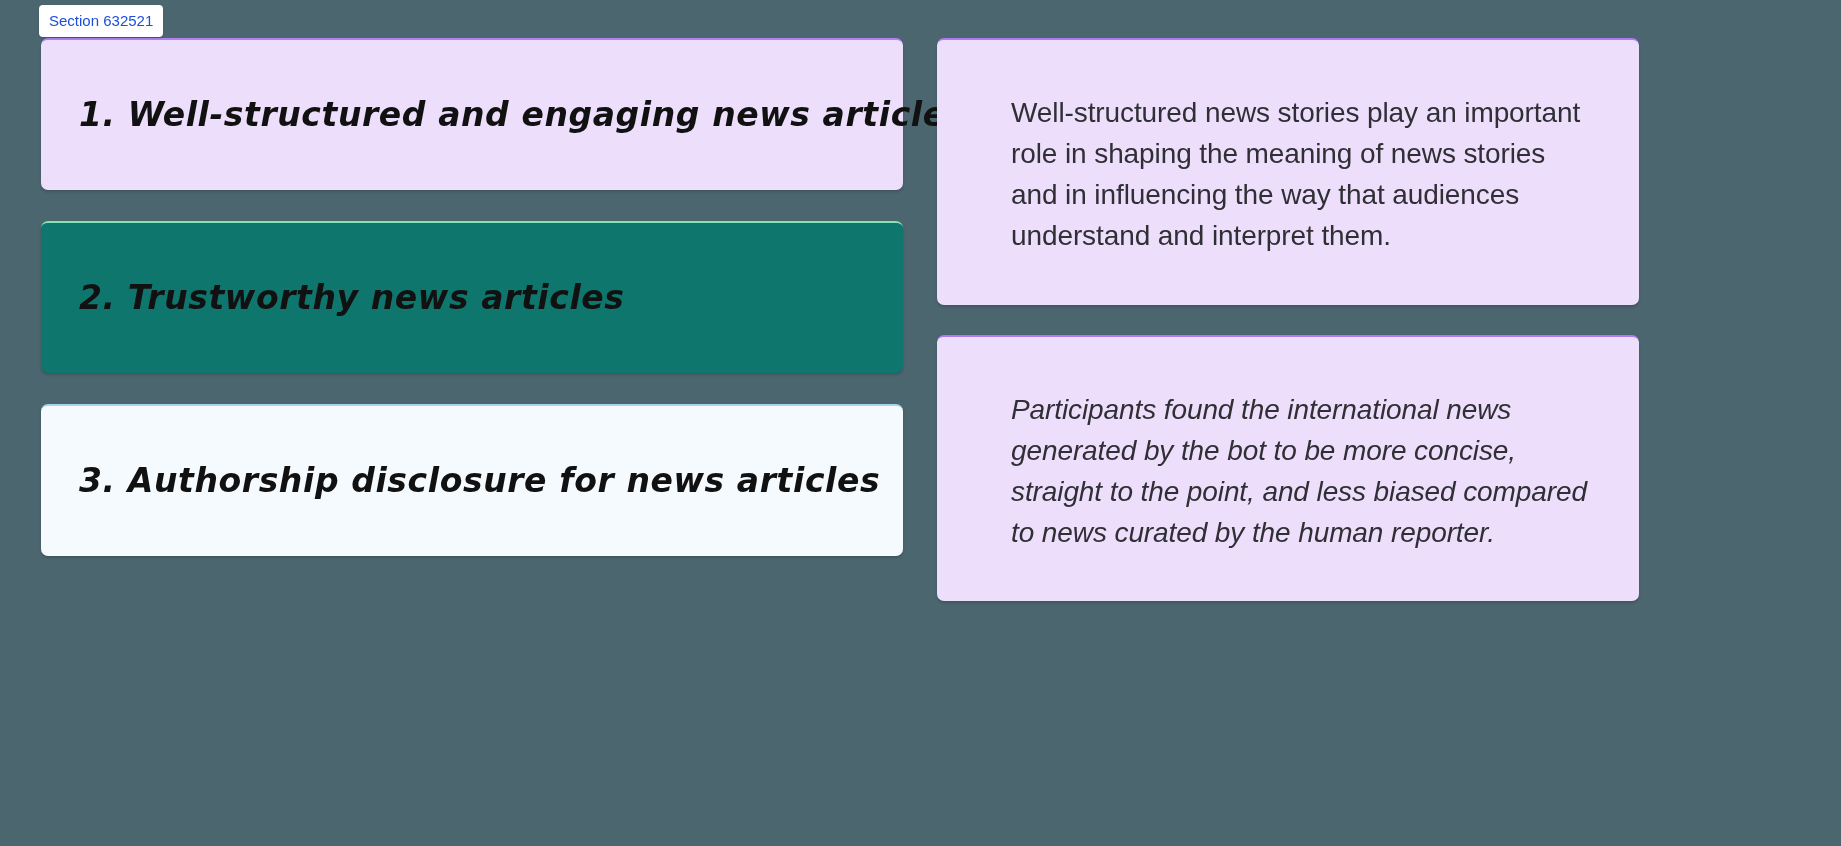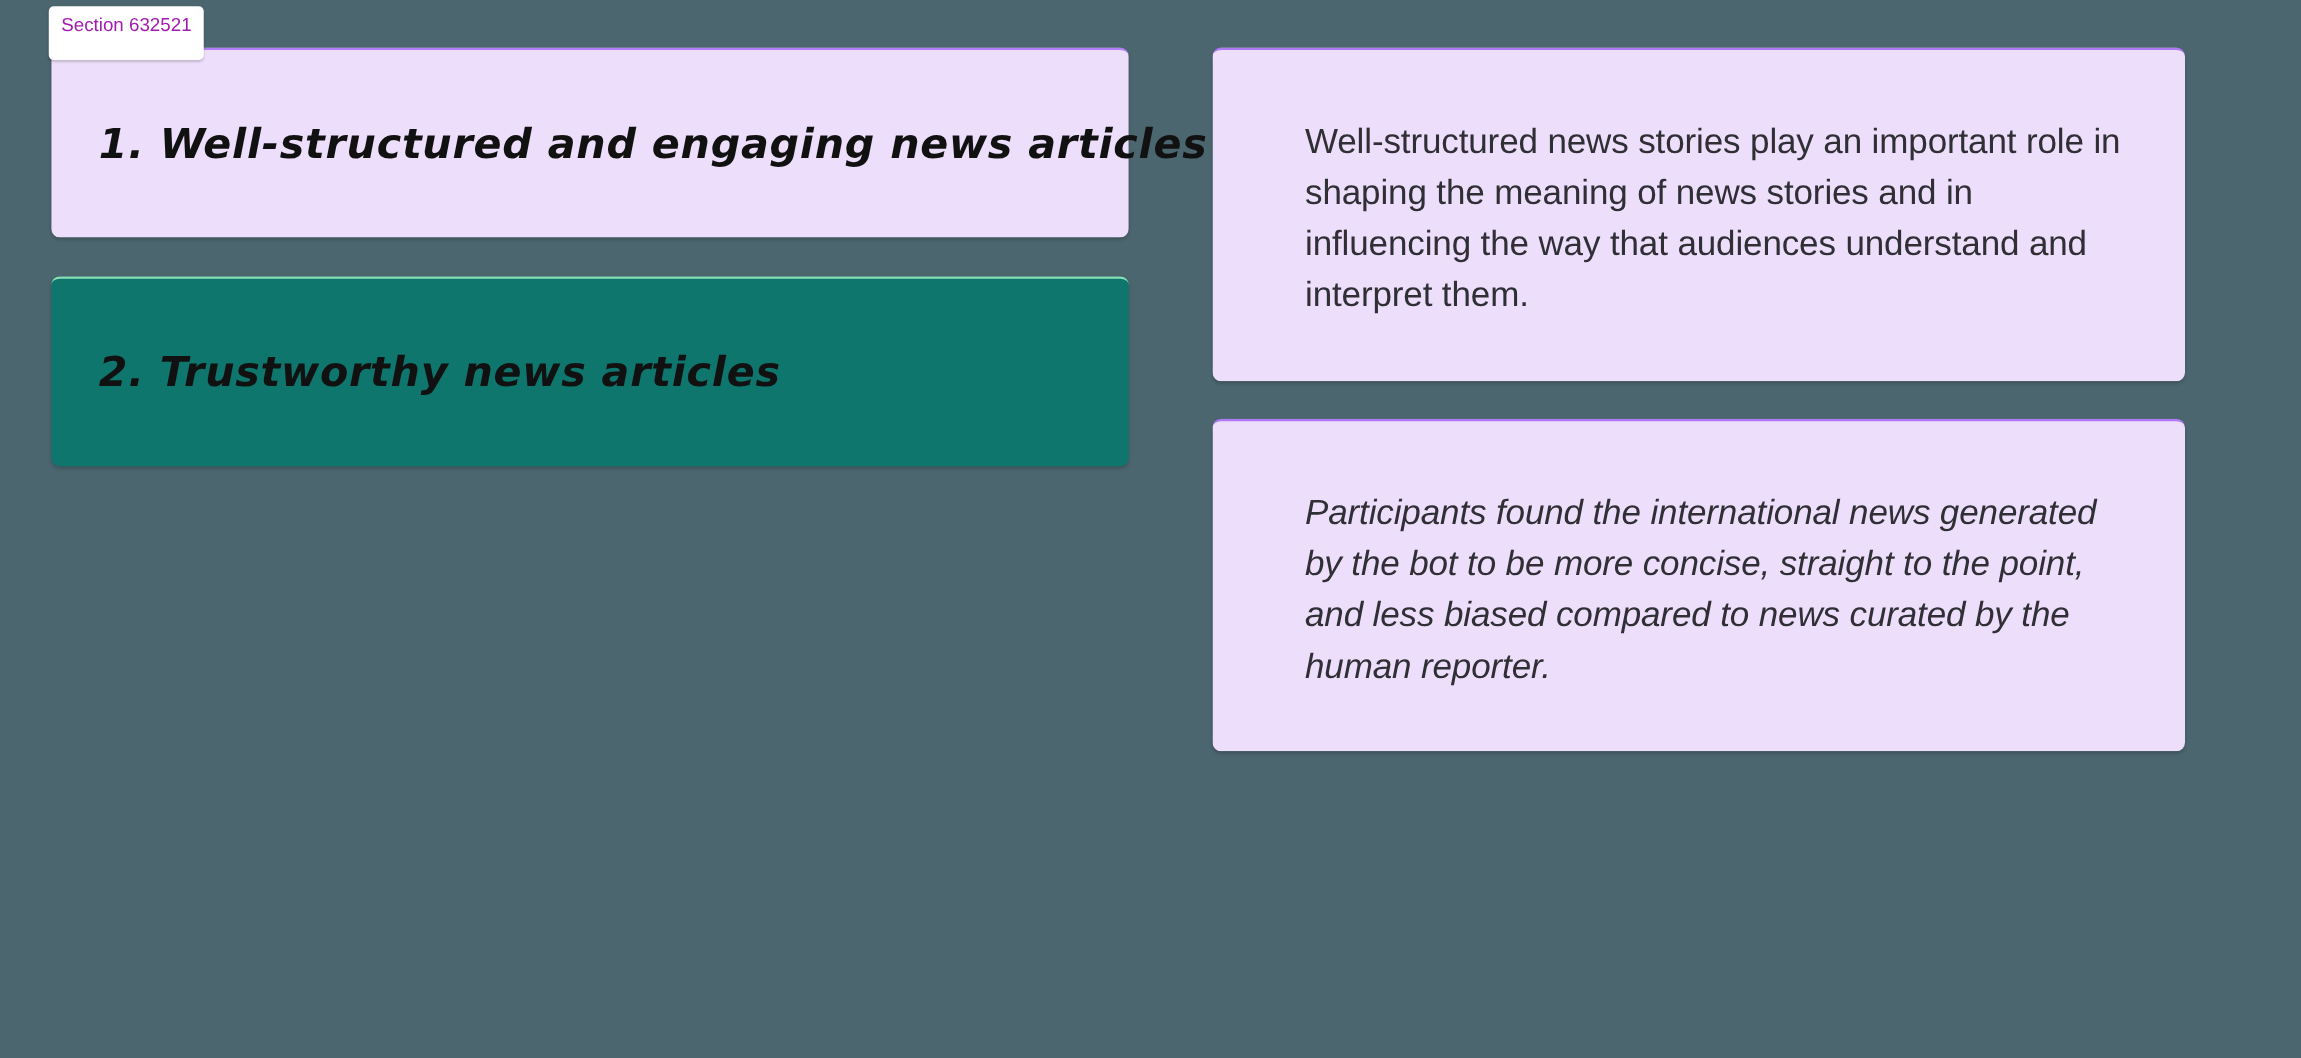--- a/index.html
+++ b/index.html
@@ -14,24 +14,24 @@
     overflow: hidden;
     position: relative;
   }
 
   
   .section-badge {
     position: absolute;
     top: 5px;
     left: 39px;
     background: #ffffff;
-    color: #a21caf;
+    color: #1d4ed8;
     font-size: 15px;
     line-height: 1;
-    padding: 8px 10px 20px 10px;
+    padding: 8px 10px 9px 10px;
     border-radius: 4px;
     box-shadow: 0 1px 2px rgba(0,0,0,.18);
     white-space: nowrap;
     z-index: 10;
   }
 
   
   .board {
     position: absolute;
     top: 0;
@@ -43,22 +43,21 @@
   .col-left {
     position: absolute;
     left: 41px;
     top: 38px;
     width: 862px;
   }
   .col-right {
     position: absolute;
     left: 937px;
     top: 38px;
-    width: 778px;
-    margin-left: 33px;
+    width: 702px;
   }
 
   
   .card {
     box-sizing: border-box;
     border-radius: 7px;
     position: relative;
     box-shadow: 0 2px 3px rgba(0,0,0,.17);
   }
 
@@ -118,20 +117,23 @@
   <div class="col-left">
 
     <div class="card card-heading tint-lavender">
       <span class="hw">1. Well-structured and engaging news articles</span>
     </div>
 
     <div class="card card-heading tint-mint">
       <span class="hw">2. Trustworthy news articles</span>
     </div>
 
+    <div class="card card-heading tint-ice">
+      <span class="hw">3. Authorship disclosure for news articles</span>
+    </div>
 
   </div>
 
   <div class="col-right">
 
     <div class="card card-body size-tall">
       <p>Well-structured news stories play an important role in shaping the meaning of news stories and in influencing the way that audiences understand and interpret them.</p>
     </div>
 
     <div class="card card-body size-mid">

